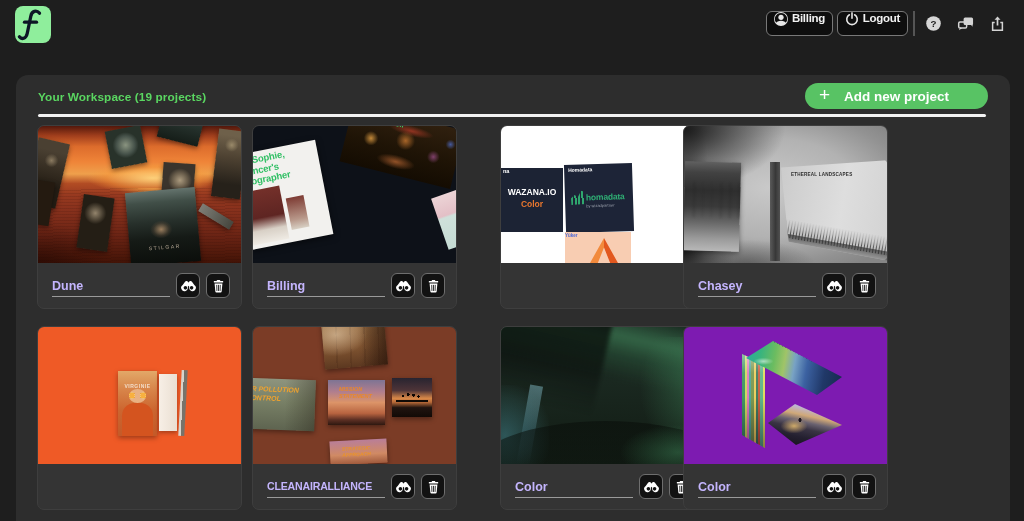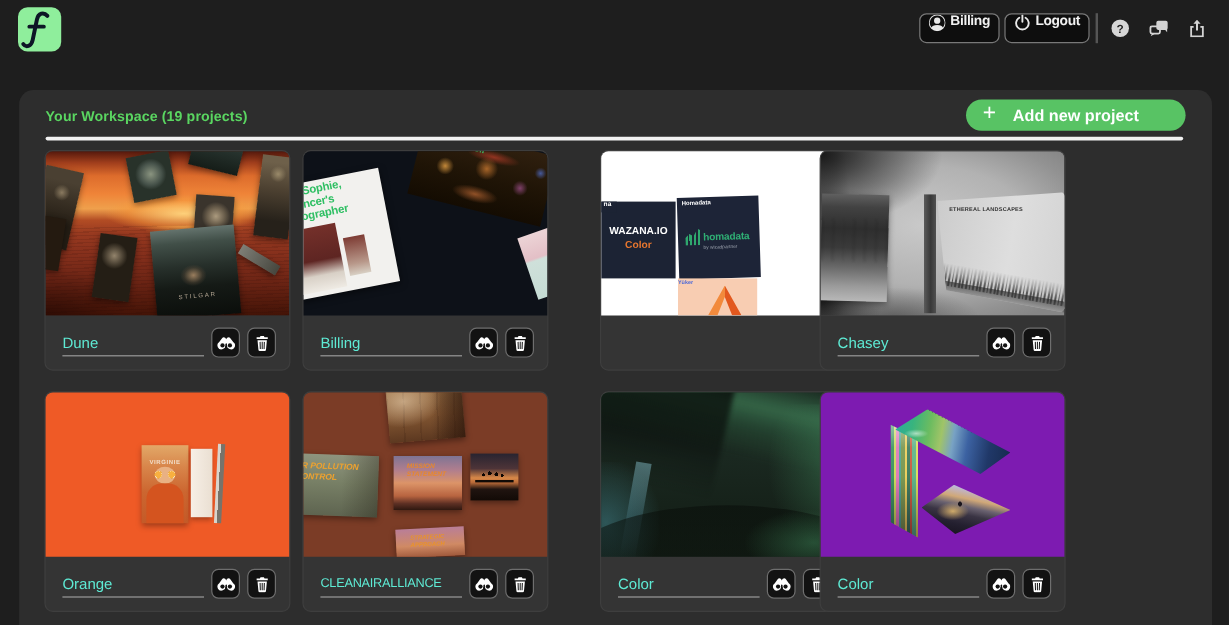--- a/index.html
+++ b/index.html
@@ -20,21 +20,21 @@
 .panel { position:absolute; left:16px; top:75px; width:994px; height:460px; background:#2d2d2d; border-radius:12px; }
 .wstitle { position:absolute; left:38px; top:90px; color:#5ad661; font-size:11.8px; font-weight:bold; letter-spacing:0.1px; }
 .addbtn { position:absolute; left:805px; top:83px; width:183px; height:26px; background:#58c364; border-radius:13px; color:#fff; font-weight:bold; font-size:13.5px; display:flex; align-items:center; justify-content:center; }
 .addbtn .plus { position:absolute; left:14px; top:1px; font-size:19px; font-weight:normal; }
 .hr { position:absolute; left:38px; top:114px; width:948px; height:3px; background:#f2f2f2; border-radius:2px; }
 
 
 .card { position:absolute; width:205px; height:184px; background:#343434; border-radius:7px; border:1px solid #3e3e3e; }
 .thumb { position:absolute; left:0; top:0; width:203px; height:137px; border-radius:6px 6px 0 0; overflow:hidden; }
 .cfoot { position:absolute; left:0; bottom:0; width:203px; height:46px; }
-.cname { position:absolute; left:14px; top:17px; width:118px; height:18px; color:#5eead4; font-size:12.5px; font-weight:normal; border-bottom:1.5px solid #9a9a9a; white-space:nowrap; }
+.cname { position:absolute; left:14px; top:17px; width:118px; height:18px; color:#c4b5fd; font-size:12.5px; font-weight:bold; border-bottom:1.5px solid #9a9a9a; white-space:nowrap; }
 .cnb { font-size:10.6px !important; letter-spacing:-0.2px; }
 .sqbtn { position:absolute; top:11px; width:24px; height:25px; background:#121212; border:1.5px solid #6e6e6e; border-radius:6px; display:flex; align-items:center; justify-content:center; }
 .sqbtn.b1 { left:138px; }
 .sqbtn.b2 { left:168px; }
 
 .r1 { top:125px; }
 .r2 { top:326px; }
 .c1 { left:37px; }
 .c2 { left:252px; }
 .c3 { left:468px;margin-left:32px; }
@@ -330,40 +330,20 @@
     <div class="thumb" id="t5">
       <div class="vc">
         <b>VIRGINIE</b>
         <div class="face"></div>
         <div class="eyes"></div>
         <div class="body"></div>
       </div>
       <div class="wp"></div>
       <div class="kn"></div>
     </div>
-    <div class="cfoot">
-      <div class="cname">Orange</div>
-<div class="sqbtn b1">
-        <svg class="ibin" width="15" height="15" viewBox="0 0 16 16" fill="#fff">
-          <path d="M8 5 C8.6 3 10.7 2.7 11.5 3.8 L14.2 7.4 A3.6 3.6 0 1 1 8.8 9.4 L8 8.3 L7.2 9.4 A3.6 3.6 0 1 1 1.8 7.4 L4.5 3.8 C5.3 2.7 7.4 3 8 5 Z"></path>
-          <circle cx="4.7" cy="10.5" r="1.9" fill="#121212"></circle>
-          <circle cx="11.3" cy="10.5" r="1.9" fill="#121212"></circle>
-          <path d="M8 9.2 L6.9 12.2 L9.1 12.2 Z" fill="#121212"></path>
-        </svg>
-      </div>
-<div class="sqbtn b2">
-        <svg class="itr" width="13" height="14" viewBox="0 0 14 15" fill="#fff">
-          <path d="M5.5 1 h3 l0.6 1.2 H12 v1.6 H2 V2.2 h2.9 z"></path>
-          <path d="M2.8 4.8 h8.4 l-0.8 8.6 a1.2 1.2 0 0 1 -1.2 1.1 H4.8 a1.2 1.2 0 0 1 -1.2 -1.1 z"></path>
-          <line x1="5.1" y1="6.3" x2="5.3" y2="12.8" stroke="#121212" stroke-width="0.9"></line>
-          <line x1="7" y1="6.3" x2="7" y2="12.8" stroke="#121212" stroke-width="0.9"></line>
-          <line x1="8.9" y1="6.3" x2="8.7" y2="12.8" stroke="#121212" stroke-width="0.9"></line>
-        </svg>
-      </div>
-</div>
   </div>
 
 <div class="card r2 c2">
     <div class="thumb" id="t6">
       <div class="k c1x"></div>
       <div class="k c2x">R POLLUTION<br>ONTROL</div>
       <div class="k c3x">
         <i>MISSION<br>STATEMENT</i>
       </div>
       <div class="k c4x">

